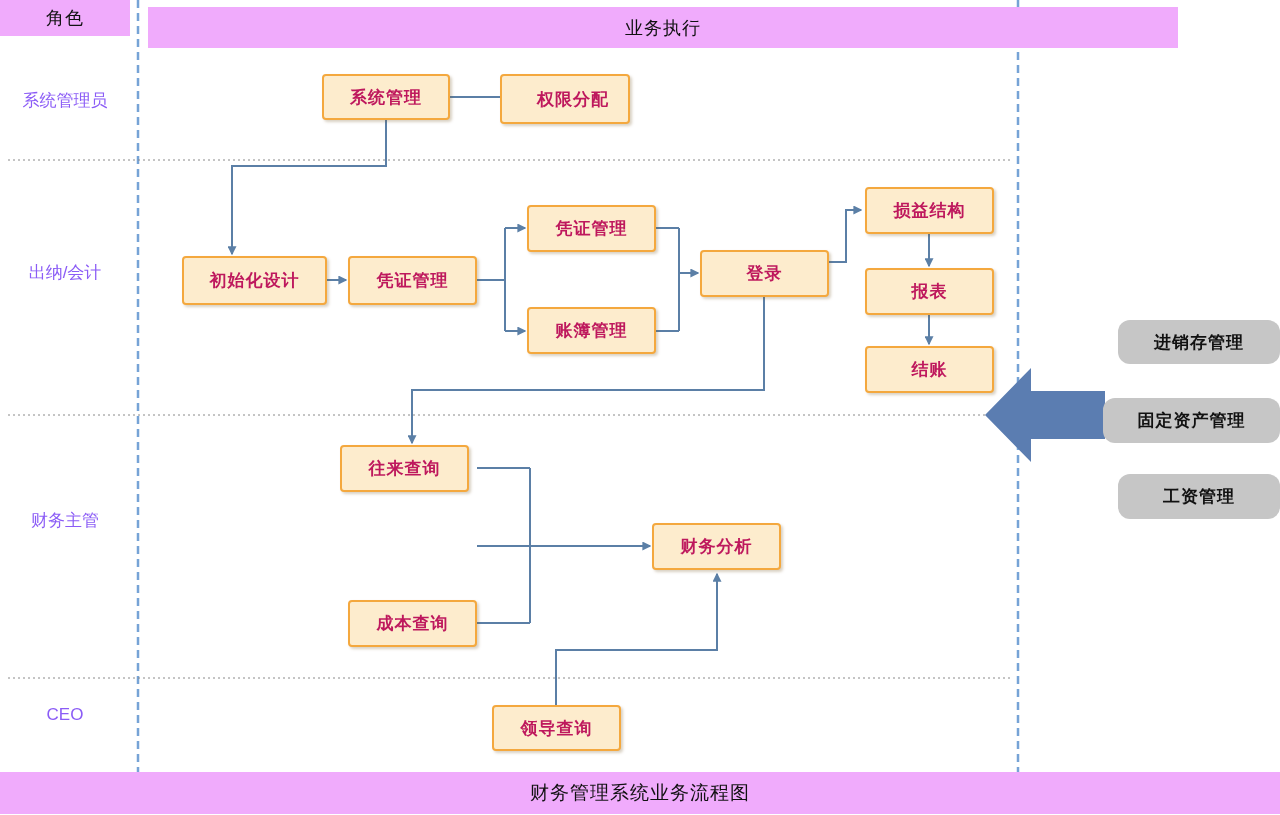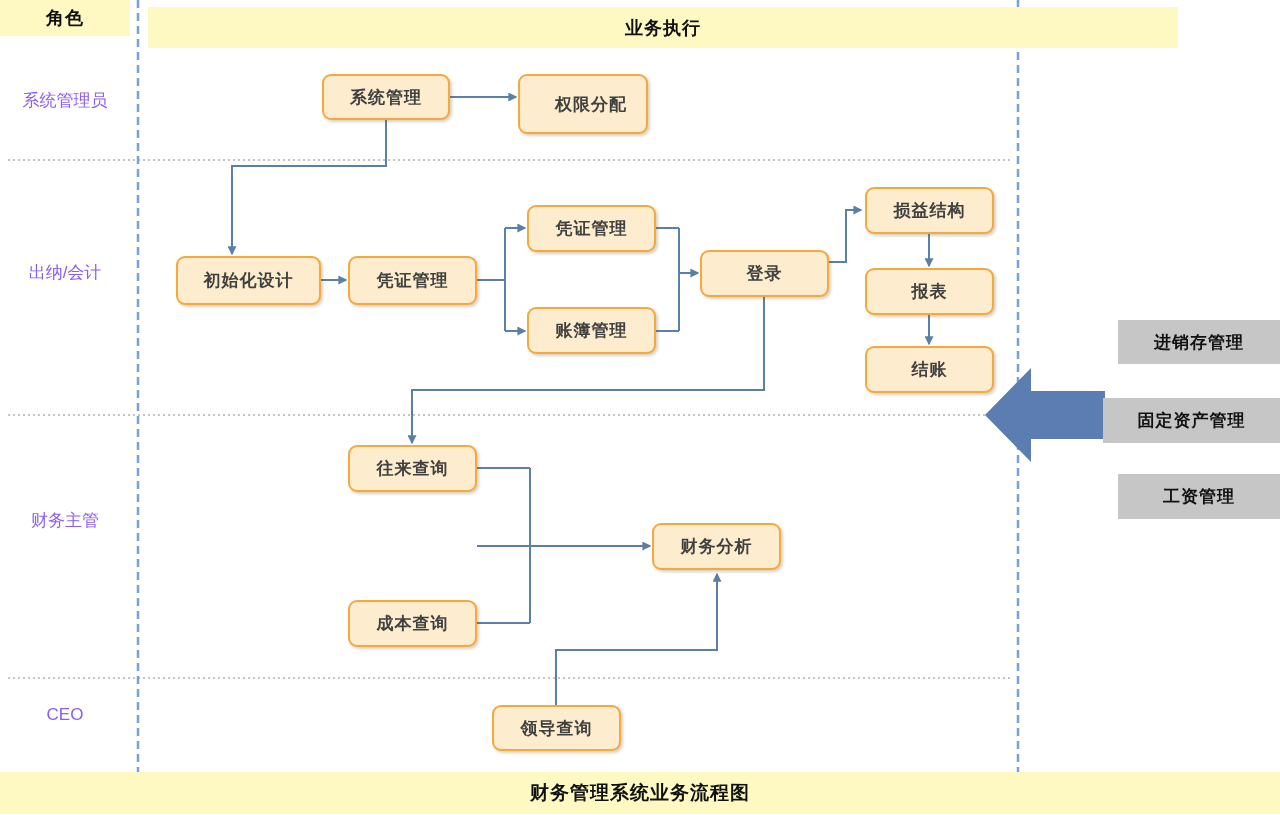--- a/index.html
+++ b/index.html
@@ -6,62 +6,63 @@
   #canvas {
     position: relative;
     width: 1280px;
     height: 815px;
     background: #ffffff;
     font-family: "Liberation Sans", "DejaVu Sans", sans-serif;
     overflow: hidden;
   }
   .graybar {
     position: absolute;
-    background: #fef9c3;
+    background: #f0abfc;
     display: flex;
     align-items: center;
     justify-content: center;
-    font-weight: bold;
+    font-weight: normal;
     font-size: 18px;
     color: #111111;
     letter-spacing: 1px;
   }
   .role-label {
     position: absolute;
     display: flex;
     align-items: center;
     justify-content: center;
     font-size: 17px;
     color: #8b5cf6;
   }
   .node {
     position: absolute;
     background: #fdeccd;
     border: 2px solid #f4a83e;
-    border-radius: 9px;
+    border-radius: 4px;
     display: flex;
     align-items: center;
     justify-content: center;
     font-weight: bold;
     font-size: 17px;
-    color: #404040;
+    color: #be185d;
     box-shadow: 2px 2px 3px rgba(120, 90, 40, 0.28);
     box-sizing: border-box;
     letter-spacing: 1px;
   }
   .sidebox {
     position: absolute;
     background: #c6c6c6;
     display: flex;
     align-items: center;
     justify-content: center;
     font-weight: bold;
     font-size: 17px;
     color: #111111;
     letter-spacing: 1px;
+    border-radius: 12px;
   }
   svg.overlay { position: absolute; left: 0; top: 0; }
 </style>
 </head>
 <body>
 
 <div id="canvas">
 
   <svg class="overlay" width="1280" height="815">
     <defs>
@@ -119,32 +120,32 @@
   <div class="graybar" style="left:0; top:772px; width:1280px; height:42px; font-size:19px;">
     <span>财务管理系统业务流程图</span>
   </div>
 
   <div class="role-label" style="left:6px; top:86px; width:118px; height:28px;">系统管理员</div>
   <div class="role-label" style="left:6px; top:258px; width:118px; height:28px;">出纳/会计</div>
   <div class="role-label" style="left:6px; top:506px; width:118px; height:28px;">财务主管</div>
   <div class="role-label" style="left:6px; top:701px; width:118px; height:28px;">CEO</div>
 
   <div class="node" style="left:322px; top:74px; width:128px; height:46px;">系统管理</div>
-  <div class="node" style="left:518px; top:74px; width:130px; height:60px;padding-left:16px;">权限分配</div>
+  <div class="node" style="left:500px; top:74px; width:130px; height:50px;padding-left:16px;">权限分配</div>
 
-  <div class="node" style="left:176px; top:256px; width:145px; height:49px;">初始化设计</div>
+  <div class="node" style="left:182px; top:256px; width:145px; height:49px;">初始化设计</div>
   <div class="node" style="left:348px; top:256px; width:129px; height:49px;">凭证管理</div>
   <div class="node" style="left:527px; top:205px; width:129px; height:47px;">凭证管理</div>
   <div class="node" style="left:527px; top:307px; width:129px; height:47px;">账簿管理</div>
   <div class="node" style="left:700px; top:250px; width:129px; height:47px;">登录</div>
   <div class="node" style="left:865px; top:187px; width:129px; height:47px;">损益结构</div>
   <div class="node" style="left:865px; top:268px; width:129px; height:47px;">报表</div>
   <div class="node" style="left:865px; top:346px; width:129px; height:47px;">结账</div>
 
-  <div class="node" style="left:348px; top:445px; width:129px; height:47px;">往来查询</div>
+  <div class="node" style="left:340px; top:445px; width:129px; height:47px;">往来查询</div>
   <div class="node" style="left:348px; top:600px; width:129px; height:47px;">成本查询</div>
   <div class="node" style="left:652px; top:523px; width:129px; height:47px;">财务分析</div>
 
   <div class="node" style="left:492px; top:705px; width:129px; height:46px;">领导查询</div>
 
   <div class="sidebox" style="left:1118px; top:320px; width:162px; height:44px;">进销存管理</div>
   <div class="sidebox" style="left:1103px; top:398px; width:177px; height:45px;">固定资产管理</div>
   <div class="sidebox" style="left:1118px; top:474px; width:162px; height:45px;">工资管理</div>
 
 </div>

